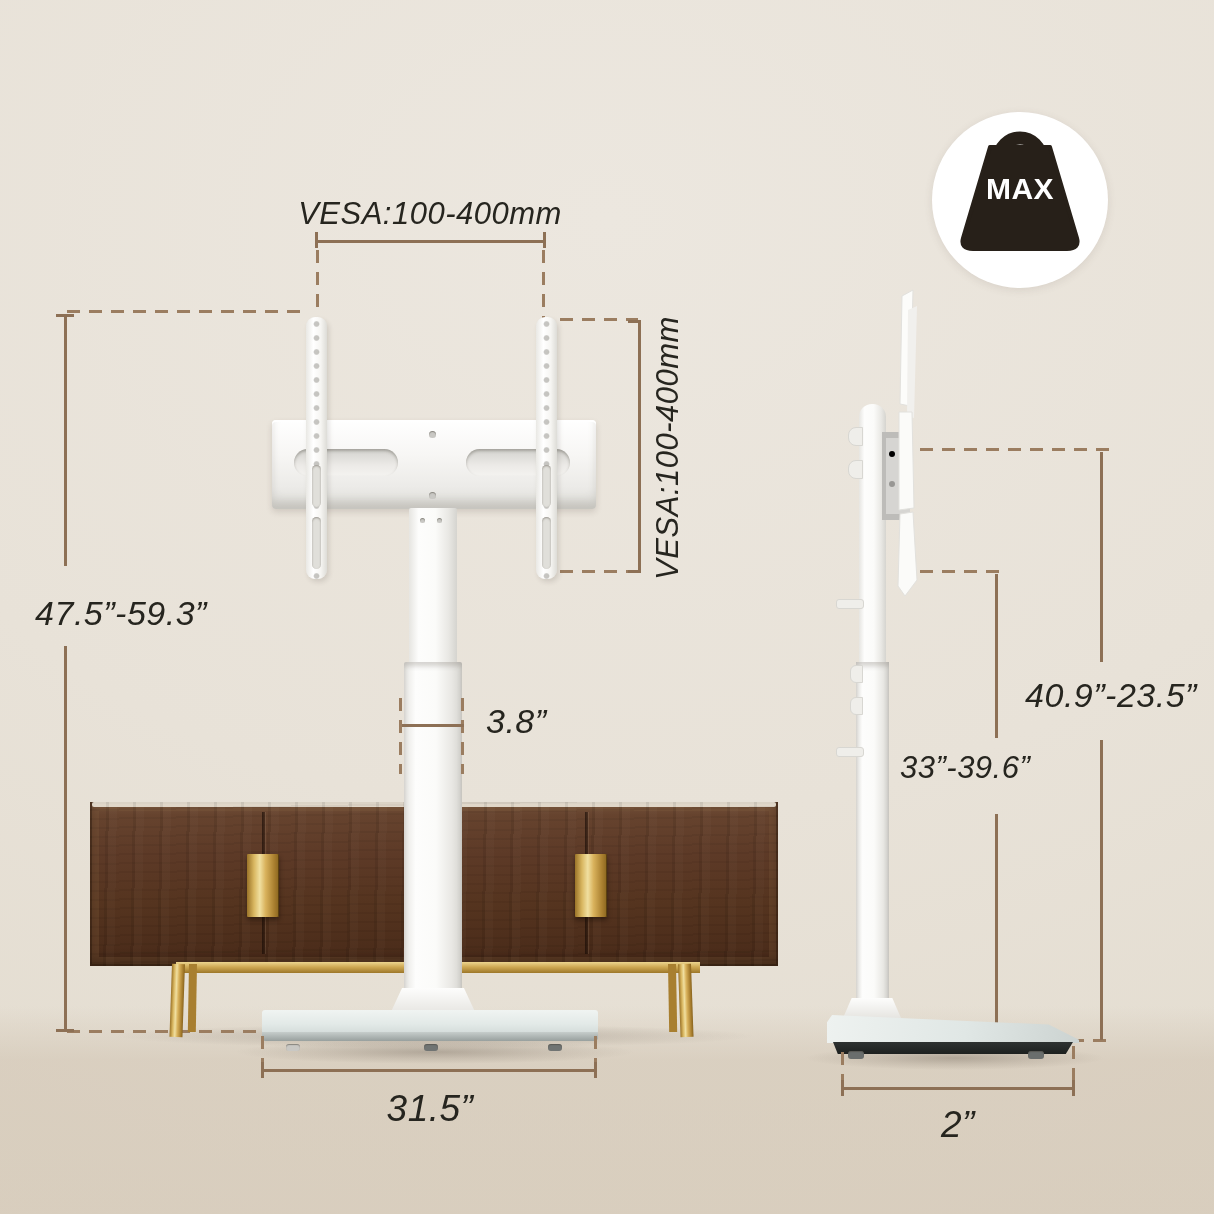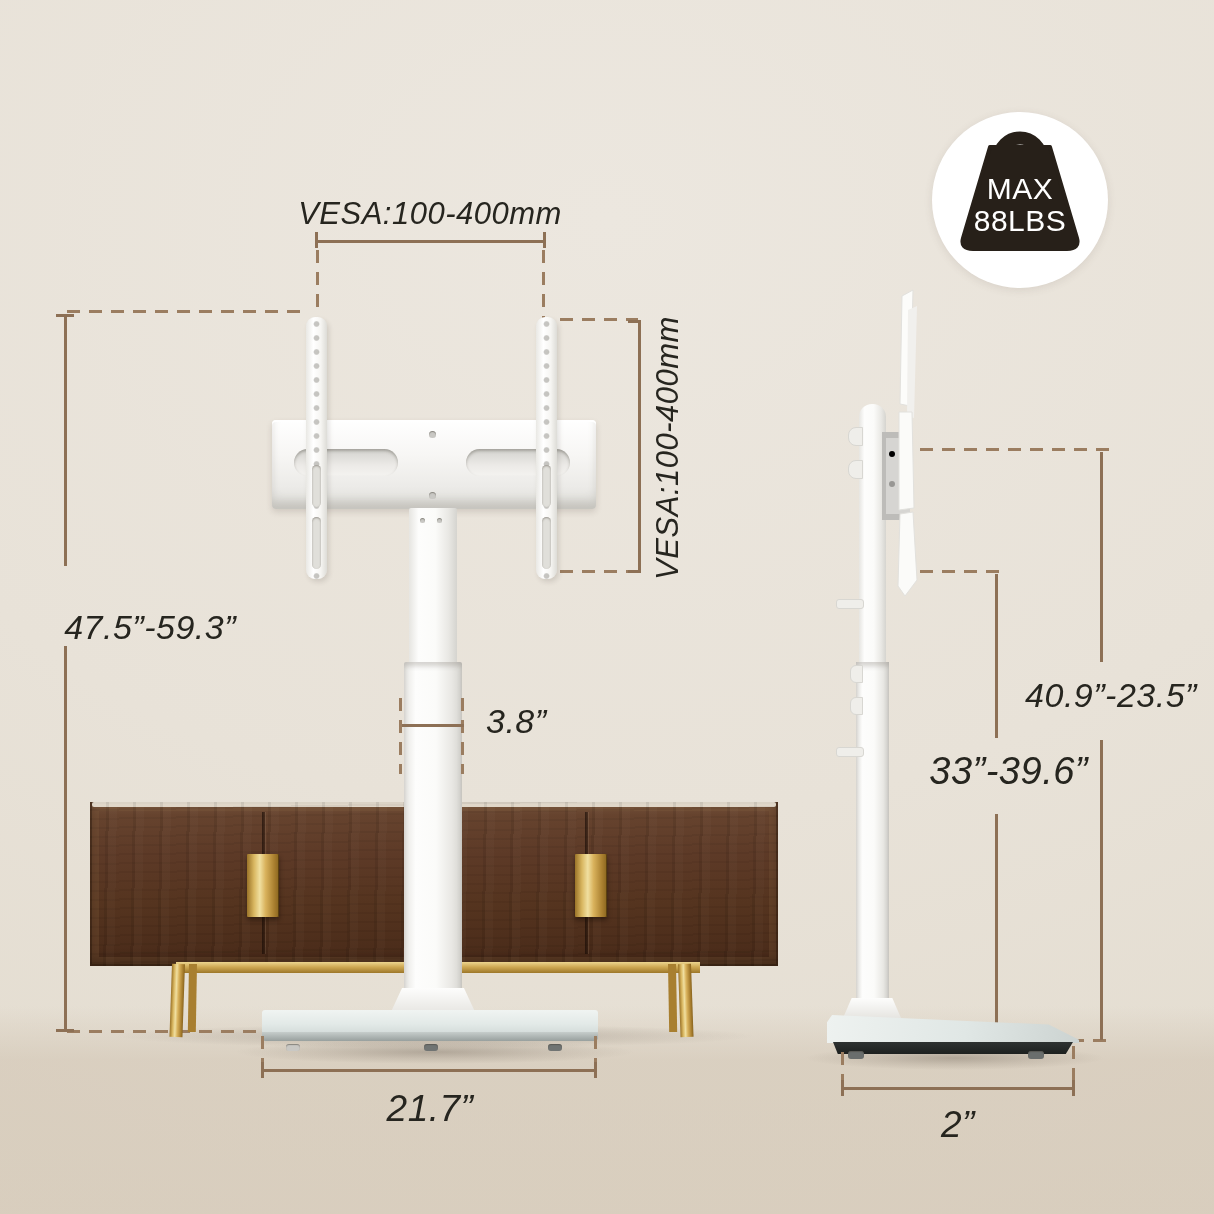--- a/index.html
+++ b/index.html
@@ -31,57 +31,56 @@
         background:linear-gradient(180deg,#d3d2ce,#eceae7 60%,#f4f3f0);
         box-shadow:inset 0 2px 3px rgba(70,65,55,.35);}
   .screw{position:absolute;border-radius:50%;background:#c9c8c4;box-shadow:inset 0 1px 1px rgba(70,65,55,.5);z-index:6;}
   .clip{position:absolute;background:#efeeea;border:1px solid #d8d7d2;z-index:5;}
   .gold{background:linear-gradient(90deg,#9a7328 0%,#d9b761 22%,#f0dfa0 40%,#d9b25c 58%,#a97f2f 85%,#8a651f 100%);}
   .gold-h{background:linear-gradient(180deg,#ecd590 0%,#cfa954 45%,#9d7729 100%);}
   .leg{position:absolute;z-index:3;}
   .wood-seam{position:absolute;top:10px;bottom:12px;width:3px;z-index:4;
              background:linear-gradient(90deg,rgba(20,9,4,.65),rgba(20,9,4,.35));
              box-shadow:1px 0 0 rgba(255,235,210,.10);}
-  .badge-t{position:absolute;left:0;width:100%;text-align:center;color:#ffffff;font-weight:normal;z-index:2;letter-spacing:.5px;}
+  .badge-t{position:absolute;left:0;width:100%;text-align:center;color:#ffffff;font-weight:bold;z-index:2;letter-spacing:.5px;}
 </style>
 </head>
 <body>
 
 <div id="canvas">
 
   <div class="abs" style="left:0;top:1006px;width:1214px;height:208px;z-index:0;
               background:linear-gradient(180deg, rgba(213,201,185,0) 0%, rgba(208,195,177,.55) 26%, rgba(213,201,184,.75) 100%);"></div>
 
 
   <div class="abs" style="left:932px;top:112px;width:176px;height:176px;border-radius:50%;background:#ffffff;z-index:6;
               box-shadow:0 2px 8px rgba(90,78,62,.12);">
     <svg width="176" height="176" viewBox="0 0 176 176" style="position:absolute;left:0;top:0;">
       <circle cx="88" cy="47" r="21" fill="none" stroke="#272019" stroke-width="13"></circle>
       <path d="M58 35 L118 35 L145 126 Q148 137 135 137 L41 137 Q28 137 31 126 Z" fill="#272019" stroke="#272019" stroke-width="4" stroke-linejoin="round"></path>
     </svg>
     <div class="badge-t" style="top:60px;font-size:30px;">MAX</div>
-    <div class="badge-t" style="top:92px;font-size:30px;">88LBS</div>
   </div>
 
   <div>
 
     <div class="lbl" style="left:280px;top:196px;width:300px;text-align:center;font-size:31px;">VESA:100-400mm</div>
     <div class="dim" style="left:317px;top:240px;width:228px;height:3px;"></div>
     <div class="dim" style="left:315px;top:232px;width:3px;height:16px;"></div>
     <div class="dim" style="left:543px;top:232px;width:3px;height:16px;"></div>
     <div class="dash-v" style="left:316px;top:250px;height:64px;"></div>
     <div class="dash-v" style="left:542px;top:250px;height:72px;"></div>
 
     <div class="dash-h" style="left:67px;top:310px;width:240px;"></div>
     <div class="dash-h" style="left:67px;top:1030px;width:194px;"></div>
     <div class="dim" style="left:64px;top:316px;width:3px;height:250px;"></div>
     <div class="dim" style="left:64px;top:646px;width:3px;height:386px;"></div>
     <div class="dim" style="left:56px;top:314px;width:18px;height:3px;"></div>
     <div class="dim" style="left:56px;top:1029px;width:18px;height:3px;"></div>
-    <div class="lbl" style="left:6px;top:608px;width:230px;text-align:right;font-size:34px;">47.5”-59.3”</div>
+    <div class="lbl" style="left:6px;top:594px;width:230px;text-align:center;font-size:34px;">47.5”-59.3”</div>
 
     <div class="metal-h abs" style="left:272px;top:420px;width:324px;height:89px;border-radius:4px;z-index:4;
                 box-shadow:0 3px 6px rgba(60,50,40,.15), inset 0 2px 0 #ffffff, inset 0 -8px 8px rgba(95,90,80,.18);"></div>
     <div class="slot" style="left:294px;top:449px;width:104px;"></div>
     <div class="slot" style="left:466px;top:449px;width:104px;"></div>
     <div class="screw" style="left:429px;top:431px;width:7px;height:7px;"></div>
     <div class="screw" style="left:429px;top:492px;width:7px;height:7px;"></div>
 
     <div class="rail" style="left:306px;top:317px;height:262px;">
       <div class="rail-slot" style="top:148px;height:42px;"></div>
@@ -146,21 +145,21 @@
 3;"></div>
     <div class="screw" style="left:424px;top:1044px;width:14px;height:7px;border-radius:3px;background:#707473;"></div>
     <div class="screw" style="left:548px;top:1044px;width:14px;height:7px;border-radius:3px;background:#707473;"></div>
     <div class="shadow-e" style="left:235px;top:1040px;width:400px;height:24px;"></div>
 
     <div class="dash-v z5" style="left:261px;top:1036px;height:42px;"></div>
     <div class="dash-v z5" style="left:594px;top:1036px;height:42px;"></div>
     <div class="dim dim-top" style="left:263px;top:1069px;width:334px;height:3px;"></div>
     <div class="dim dim-top" style="left:261px;top:1062px;width:3px;height:16px;"></div>
     <div class="dim dim-top" style="left:594px;top:1062px;width:3px;height:16px;"></div>
-    <div class="lbl" style="left:330px;top:1088px;width:200px;text-align:center;font-size:37px;">21.7”</div>
+    <div class="lbl" style="left:330px;top:1088px;width:200px;text-align:center;font-size:37px;">31.5”</div>
   </div>
 
   <div>
 
     <div class="metal abs" style="left:859px;top:404px;width:27px;height:262px;border-radius:13px 13px 0 0;z-index:4;"></div>
     <div class="metal abs" style="left:856px;top:662px;width:33px;height:343px;z-index:4;
                 box-shadow:inset 0 4px 5px rgba(90,85,75,.25);"></div>
 
     <div class="clip" style="left:848px;top:427px;width:13px;height:17px;border-radius:8px 0 0 8px;"></div>
     <div class="clip" style="left:848px;top:460px;width:13px;height:17px;border-radius:8px 0 0 8px;"></div>
@@ -184,21 +183,21 @@
     <div class="dash-h" style="left:920px;top:448px;width:194px;"></div>
     <div class="dash-h" style="left:920px;top:570px;width:86px;"></div>
     <div class="dash-h" style="left:983px;top:1039px;width:132px;"></div>
 
     <div class="dim" style="left:1100px;top:452px;width:3px;height:210px;"></div>
     <div class="dim" style="left:1100px;top:740px;width:3px;height:300px;"></div>
     <div class="lbl" style="left:1008px;top:676px;width:206px;text-align:center;font-size:34px;">40.9”-23.5”</div>
 
     <div class="dim" style="left:995px;top:574px;width:3px;height:164px;"></div>
     <div class="dim" style="left:995px;top:814px;width:3px;height:226px;"></div>
-    <div class="lbl" style="left:900px;top:750px;width:188px;text-align:right;font-size:38px;">33”-39.6”</div>
+    <div class="lbl" style="left:900px;top:750px;width:188px;text-align:left;font-size:31px;">33”-39.6”</div>
 
     <div class="abs" style="left:843px;top:998px;width:58px;height:20px;z-index:4;
                 background:linear-gradient(180deg,#fdfdfc,#e6e5e1);
                 clip-path:polygon(15% 0, 85% 0, 100% 100%, 0 100%);"></div>
     <div class="abs" style="left:827px;top:1015px;width:252px;height:28px;z-index:4;
                 background:linear-gradient(100deg,#eef2f0 0%,#e0e7e5 55%,#ccd3d1 100%);
                 clip-path:polygon(2% 0, 88% 34%, 100% 88%, 100% 100%, 0 100%, 0 26%);"></div>
     <div class="abs" style="left:833px;top:1042px;width:240px;height:12px;z-index:4;
                 background:linear-gradient(180deg,#2e3231,#1d201f);
                 clip-path:polygon(0 0,100% 0,97% 100%,2% 100%);"></div>

